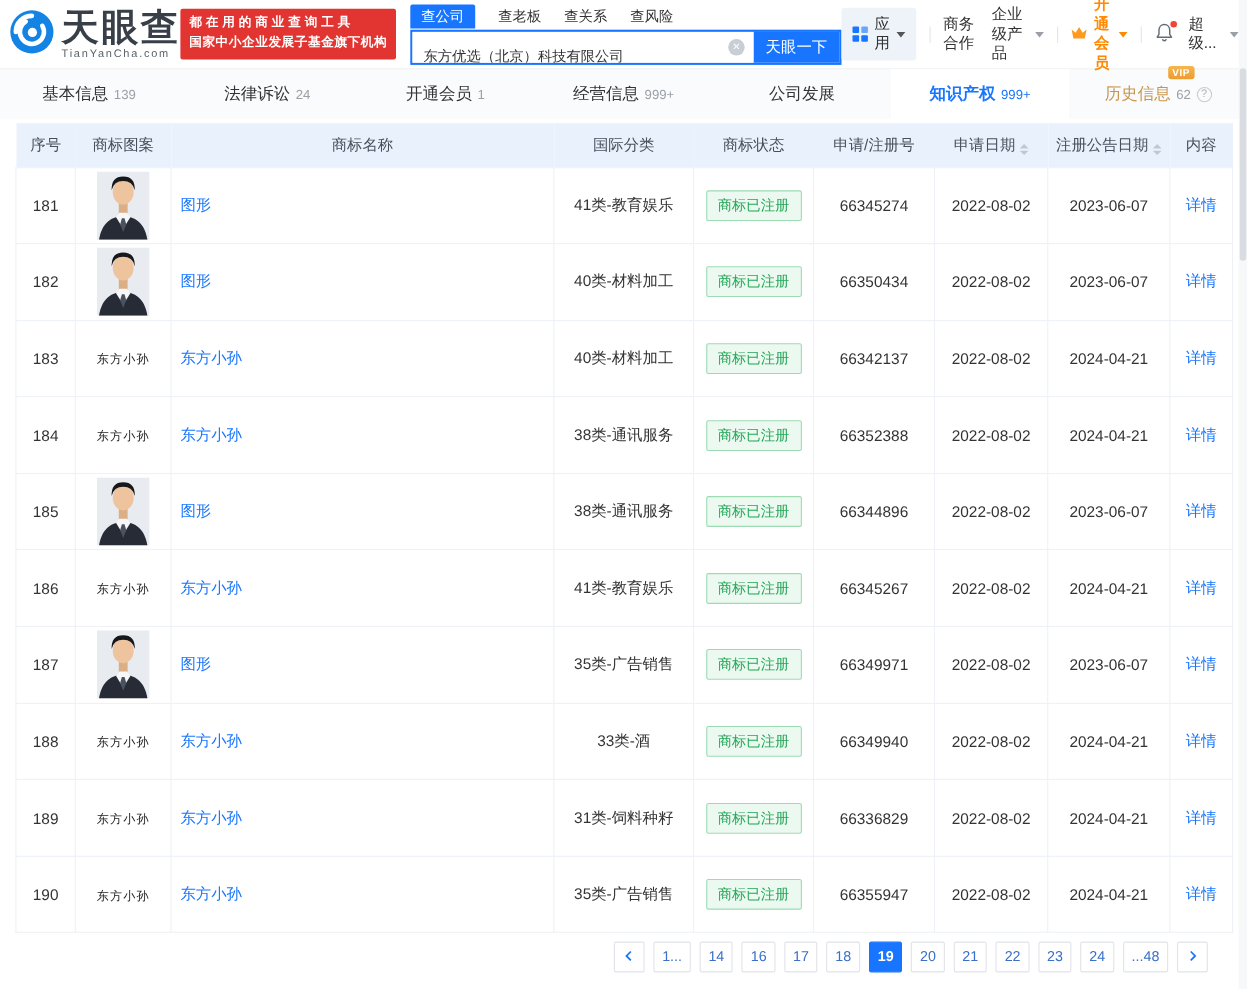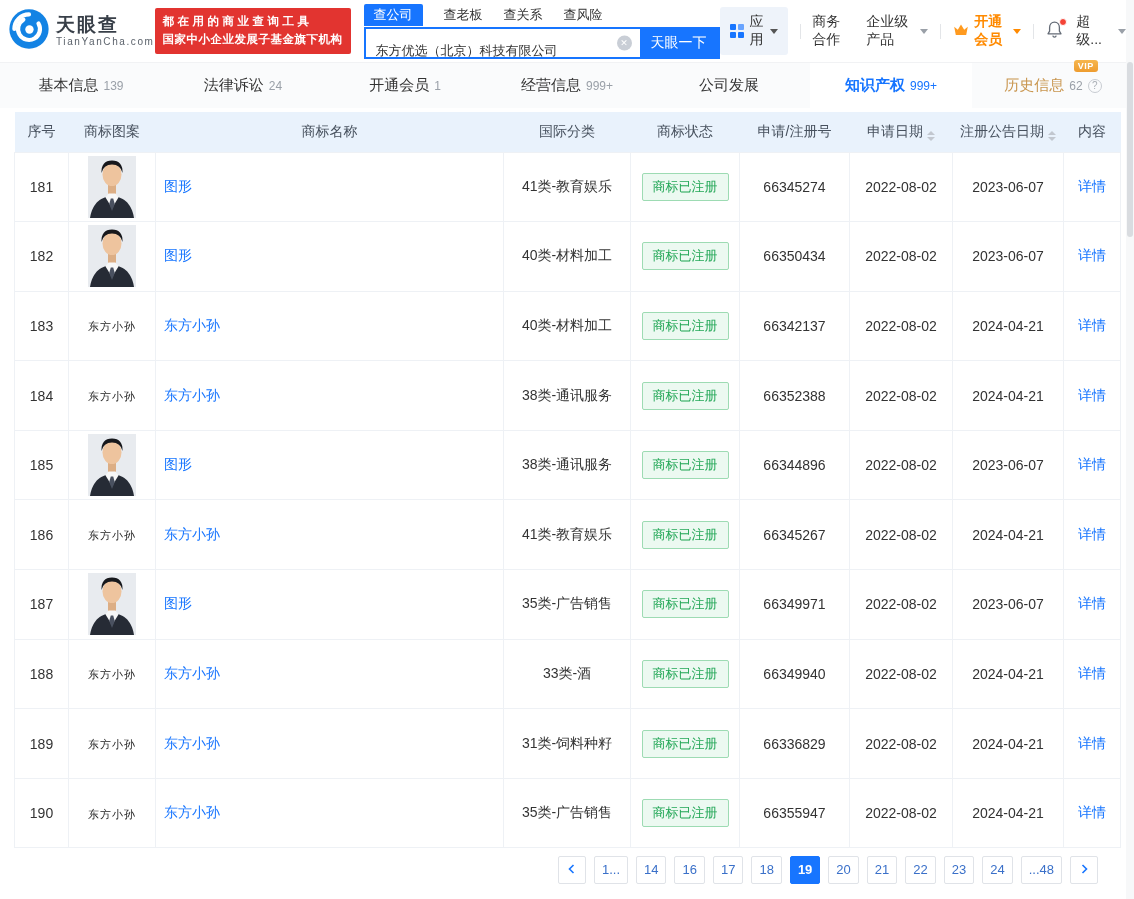--- a/index.html
+++ b/index.html
@@ -4,27 +4,27 @@
 <style>
   *{box-sizing:border-box;margin:0;padding:0;}
   html,body{width:1134px;height:899px;overflow:hidden;background:#fff;
     font-family:"Liberation Sans","DejaVu Sans",sans-serif;color:#333;}
   .page{position:relative;width:1134px;height:899px;}
 
   
   .topbar{height:62px;display:flex;align-items:center;padding-left:8px;background:#fff;}
   .logo{display:flex;align-items:center;gap:6px;cursor:pointer;flex:0 0 auto;}
   .logo-text{display:flex;flex-direction:column;line-height:1;}
-  .logo-title{font-size:19px;font-weight:bold;color:#383f48;letter-spacing:2px;}
+  .logo-title{font-size:34px;font-weight:bold;color:#383f48;letter-spacing:2px;}
   .logo-sub{font-size:10px;color:#5b626b;letter-spacing:1.6px;margin-top:3px;}
   .slogan{background:#e23430;color:#fff;text-align:left;
     padding:5px 8px;border-radius:2px;line-height:1.55;flex:0 0 auto;}
   .slogan-l1{font-size:11.5px;letter-spacing:3.5px;font-weight:bold;}
   .slogan-l2{font-size:11.5px;letter-spacing:.5px;font-weight:bold;}
-  .search-area{margin-left:13px;width:356px;flex:0 0 auto;}
+  .search-area{margin-left:13px;width:392px;flex:0 0 auto;}
   .search-tabs{display:flex;align-items:center;gap:21px;height:24px;}
   .s-tab{font-size:13px;color:#333;cursor:pointer;line-height:20px;}
   .s-tab.active{background:#1775ff;color:#fff;padding:1px 10px;border-radius:2px 2px 0 0;}
   .search-box{display:flex;height:32px;border:2px solid #1775ff;}
   .input-wrap{position:relative;flex:1;display:flex;}
   .search-input{flex:1;border:none;outline:none;font-size:13px;color:#333;
     padding:15px 30px 0 10px;font-family:inherit;}
   .clear-icon{position:absolute;right:8px;top:50%;transform:translateY(-50%);
     width:15px;height:15px;border-radius:50%;background:#c9ced6;color:#fff;
     font-size:9px;line-height:15px;text-align:center;cursor:pointer;}
@@ -50,21 +50,21 @@
 
   
   .section-tabs{display:flex;height:46px;background:#fafbfc;border-top:1px solid #f1f2f4;}
   .stab{flex:1;display:flex;align-items:center;justify-content:center;font-size:15px;
     color:#333;cursor:pointer;}
   .stab-inner{position:relative;display:flex;align-items:center;gap:5px;}
   .stab-count{font-size:12px;color:#9aa0a8;}
   .stab.active{background:#fff;color:#1775ff;font-weight:bold;}
   .stab.active .stab-count{color:#1775ff;font-weight:normal;}
   .stab.gold{color:#c9964f;}
-  .vip-badge{position:absolute;top:-16px;right:4px;background:linear-gradient(180deg,#f6b64e,#ee9c2f);
+  .vip-badge{position:absolute;top:-16px;right:16px;background:linear-gradient(180deg,#f6b64e,#ee9c2f);
     color:#fff;font-size:9px;font-weight:bold;padding:1px 4px;border-radius:3px;letter-spacing:.5px;}
   .help-icon{width:14px;height:14px;border:1px solid #c8ccd2;border-radius:50%;color:#a9aeb5;
     font-size:10px;display:flex;align-items:center;justify-content:center;cursor:pointer;}
 
   
   .content{padding:4px 14px 0;}
   .tm-table{width:1106px;border-collapse:collapse;table-layout:fixed;}
   .tm-table thead th{height:40px;background:#e9f2fc;font-weight:normal;color:#46505d;
     font-size:14px;text-align:center;}
   .tm-table tbody td{height:69.6px;border:1px solid #eef1f5;font-size:14px;color:#333;

